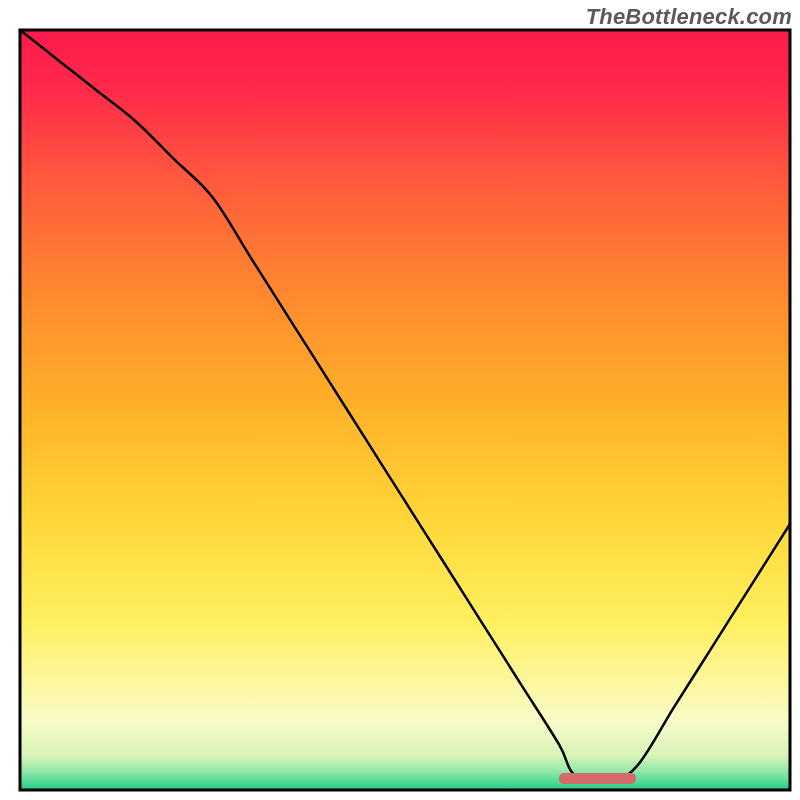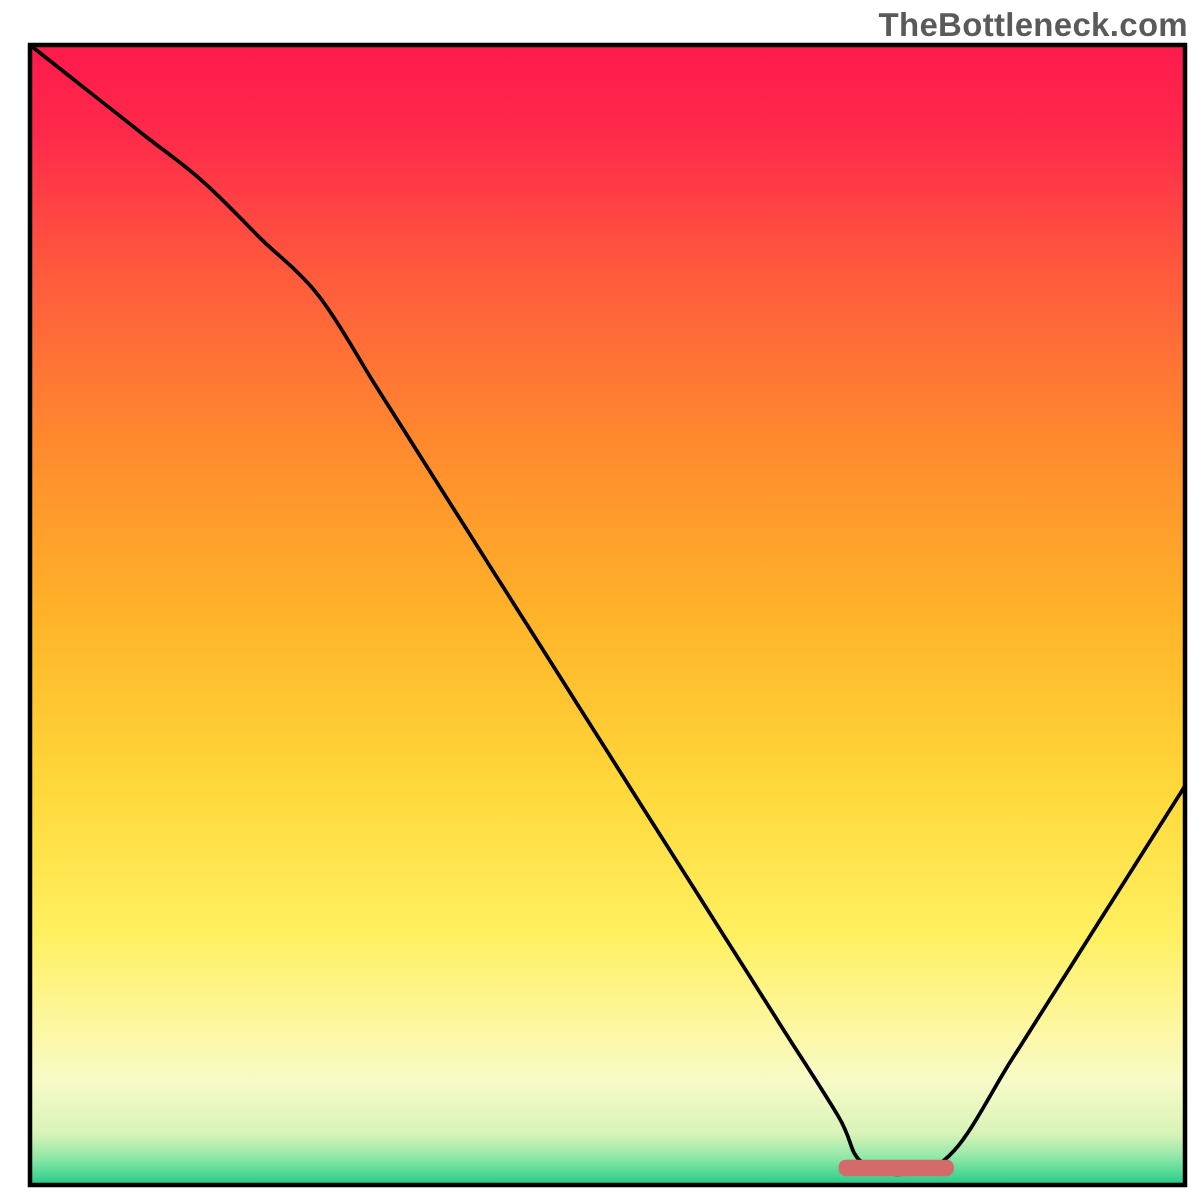--- a/index.html
+++ b/index.html
@@ -7,20 +7,21 @@
     padding: 0;
     width: 800px;
     height: 800px;
     background: #ffffff;
     font-family: Arial, Helvetica, sans-serif;
   }
   .container {
     position: relative;
     width: 800px;
     height: 661px;
+    font-style: italic;
   }
   .watermark {
     position: absolute;
     top: 4px;
     right: 8px;
     font-size: 22px;
     font-weight: 600;
     color: #5a5a5a;
     letter-spacing: 0.2px;
   }

